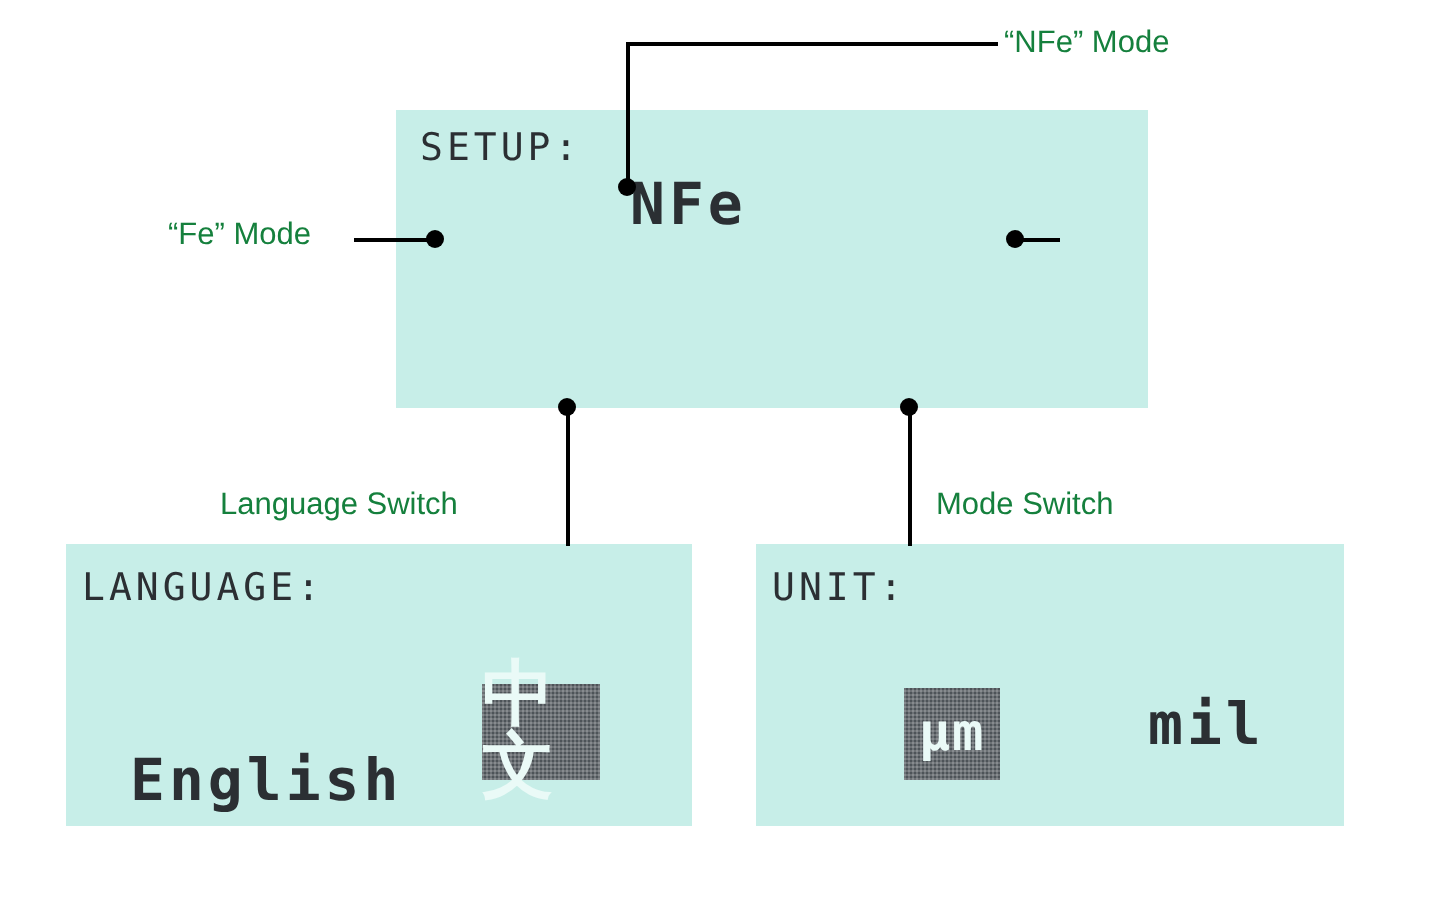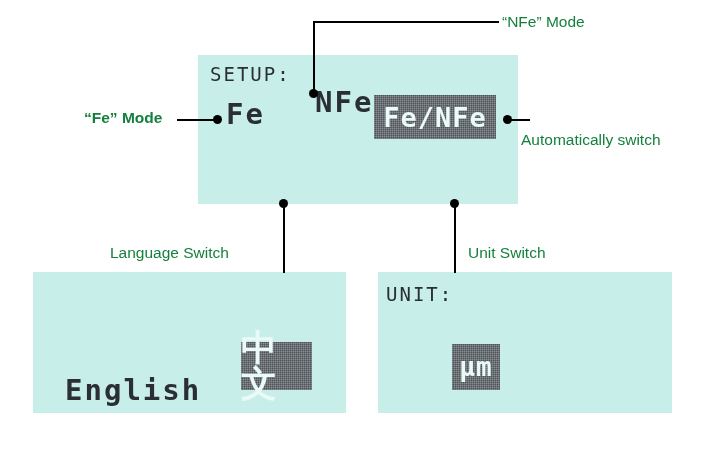--- a/index.html
+++ b/index.html
@@ -14,21 +14,21 @@
     overflow: hidden;
     font-family: "Liberation Sans", sans-serif;
   }
 
   
   .lcd {
     position: absolute;
     background: #c7eee8;
     box-sizing: border-box;
   }
-  #lcd-setup   { left: 198px; top: 55px;  width: 320px; height: 149px; }
+  #lcd-setup   { left: 198px; top: 55px;  width: 376px; height: 149px; }
   #lcd-language{ left: 33px;  top: 272px; width: 313px; height: 141px; }
   #lcd-unit    { left: 378px; top: 272px; width: 294px; height: 141px; }
 
   
   .dm {
     position: absolute;
     font-family: "DejaVu Sans Mono", "Liberation Mono", monospace;
     color: #2b2f33;
     white-space: pre;
     letter-spacing: 1px;
@@ -81,36 +81,36 @@
   }
   .chip span {
     font-family: "DejaVu Sans Mono", "Liberation Mono", monospace;
     font-size: 27px;
     font-weight: bold;
     letter-spacing: 1px;
     color: #eafaf7;
     line-height: 1;
   }
   #chip-fenfe   { left: 176px; top: 40px; width: 122px; height: 44px; }
-  #chip-chinese { left: 208px; top: 70px; width: 71px;  height: 48px; }
+  #chip-chinese { left: 208px; top: 70px; width: 59px;  height: 48px; }
   #chip-chinese span { font-family: "DejaVu Sans", sans-serif; font-size: 36px; letter-spacing: 0; }
   #chip-um      { left: 74px;  top: 72px; width: 48px;  height: 46px; justify-content: center; }
   #chip-um span { font-size: 26px; }
 
   
   .callout {
     position: absolute;
     font-family: "Liberation Sans", sans-serif;
     font-size: 15.5px;
     color: #15803d;
     white-space: pre;
     line-height: 20px;
   }
   #label-nfe-mode      { left: 502px; top: 12px; }
-  #label-fe-mode       { left: 84px;  top: 108px; font-weight: bold; }
+  #label-fe-mode       { left: 84px;  top: 108px; }
   #label-auto-switch   { left: 521px; top: 90px; }
   #label-language-sw   { left: 110px; top: 243px; }
   #label-unit-sw       { left: 468px; top: 243px; }
 
   
   .lead {
     position: absolute;
     background: #000000;
   }
   .lead-h { height: 2px; }
@@ -143,47 +143,45 @@
   
   #lead-unit-v{ left: 454px; top: 203px; height: 70px; }
   #dot-unit   { left: 450px; top: 199px; }
 </style>
 </head>
 <body>
 
 <div class="lcd" id="lcd-setup">
   <div class="dm dm-head" id="setup-title">SETUP:</div>
 
-  <div class="dm dm-big" id="opt-fe">Fe</div>
 
   <div class="dm dm-big" id="opt-nfe">NFe</div>
 
-  <div class="chip" id="chip-fenfe">
-    <span>Fe/NFe</span>
-  </div>
 
 
 </div>
 
 <div class="lcd" id="lcd-language">
+  <div class="dm dm-head" id="language-title">LANGUAGE:</div>
 
   <div class="dm dm-big" id="opt-english">English</div>
 
   <div class="chip" id="chip-chinese">
     <span>中文</span>
   </div>
 </div>
 
 <div class="lcd" id="lcd-unit">
   <div class="dm dm-head" id="unit-title">UNIT:</div>
 
   <div class="chip" id="chip-um">
     <span>μm</span>
   </div>
 
+  <div class="dm dm-big" id="opt-mil">mil</div>
 </div>
 
 <div class="lead lead-h" id="lead-nfe-h"></div>
 <div class="lead lead-v" id="lead-nfe-v"></div>
 <div class="dot" id="dot-nfe"></div>
 
 <div class="lead lead-h" id="lead-fe-h"></div>
 <div class="dot" id="dot-fe"></div>
 
 <div class="lead lead-h" id="lead-auto-h"></div>
@@ -193,18 +191,17 @@
 <div class="dot" id="dot-lang"></div>
 
 <div class="lead lead-v" id="lead-unit-v"></div>
 <div class="dot" id="dot-unit"></div>
 
 <div class="callout" id="label-nfe-mode">“NFe” Mode</div>
 
 <div class="callout" id="label-fe-mode">“Fe” Mode</div>
 
 <div class="callout" id="label-auto-switch">
-  <div>Automatically switch</div>
 </div>
 
 <div class="callout" id="label-language-sw">Language Switch</div>
 
-<div class="callout" id="label-unit-sw">Unit Switch</div>
+<div class="callout" id="label-unit-sw">Mode Switch</div>
 
 </body></html>

